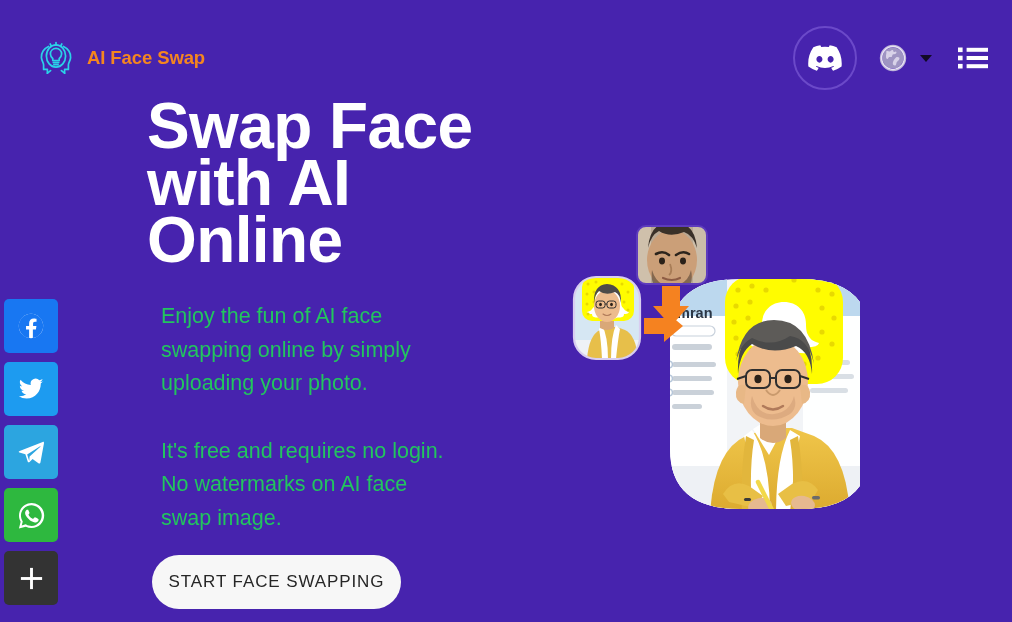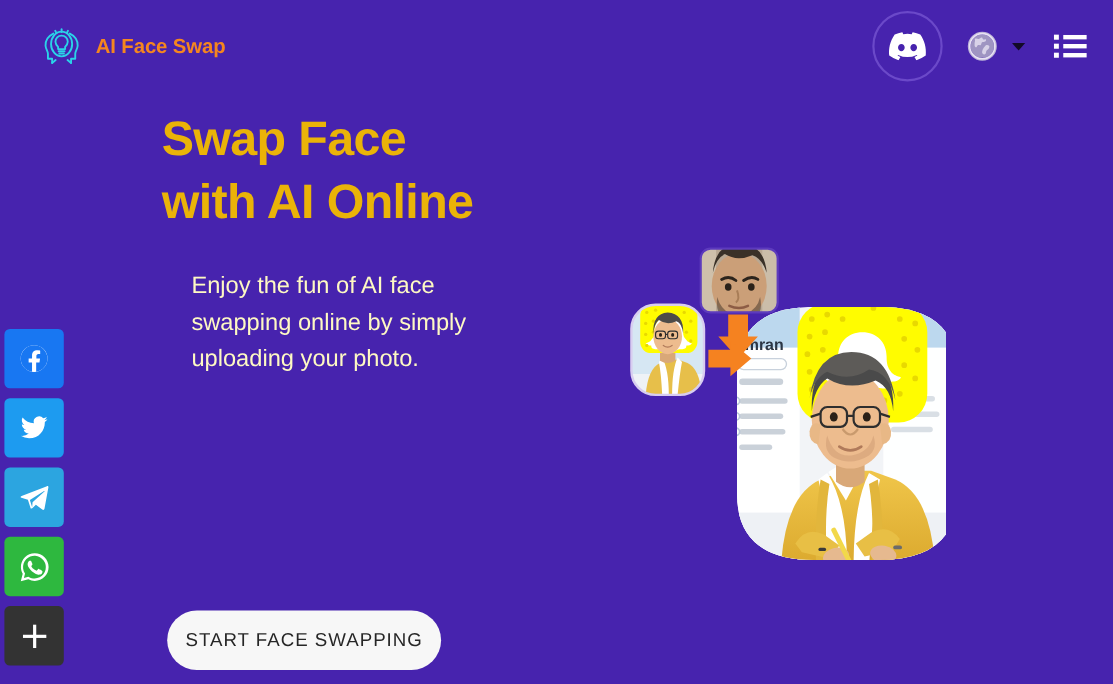--- a/index.html
+++ b/index.html
@@ -14,21 +14,21 @@
   body {
     background: #4723ae;
     font-family: "Liberation Sans", sans-serif;
     color: #ffffff;
     position: relative;
   }
 
   
   .header {
     position: absolute;
-    top: 0; left: 0;
+    top: 16px; left: 0;
     width: 1012px;
     height: 84px;
     display: flex;
     align-items: center;
     justify-content: space-between;
     padding: 0 18px 0 34px;
     z-index: 30;
   }
 
   .brand {
@@ -122,35 +122,35 @@
   }
 
   .hero-left {
     position: absolute;
     left: 147px;
     top: 14px;
     width: 400px;
   }
 
   .headline {
-    font-size: 44px;
+    font-size: 64px;
     line-height: 57px;
     font-weight: bold;
     letter-spacing: -0.6px;
-    color: #eab308;
+    color: #ffffff;
     white-space: pre-line;
     margin-bottom: 31px;
   }
 
   .lede {
     font-size: 21.5px;
     line-height: 33.5px;
-    color: #fef9c3;
+    color: #22c55e;
     font-weight: 400;
-    margin-left: 27px;
+    margin-left: 14px;
     white-space: pre-line;
   }
   .lede + .lede { margin-top: 34px; }
 
   .cta-btn {
     position: absolute;
     left: 152px;
     top: 471px;
     width: 249px;
     height: 54px;
@@ -289,20 +289,23 @@
 </div>
 
 <div class="hero">
 
   <div class="hero-left">
     <h1 class="headline">Swap Face
 with AI Online</h1>
     <p class="lede">Enjoy the fun of AI face
 swapping online by simply
 uploading your photo.</p>
+    <p class="lede">It's free and requires no login.
+No watermarks on AI face
+swap image.</p>
   </div>
 
   <button class="cta-btn">START FACE SWAPPING</button>
 
   <div class="hero-art">
     <svg width="300" height="300" viewBox="0 0 300 300">
       <defs>
         <clipPath id="clipBig">
             <path d="M110 125 q0 -60 70 -60 h60 q70 0 70 60 v110 q0 60 -70 60 h-60 q-70 0 -70 -60 z"></path>
           </clipPath>

